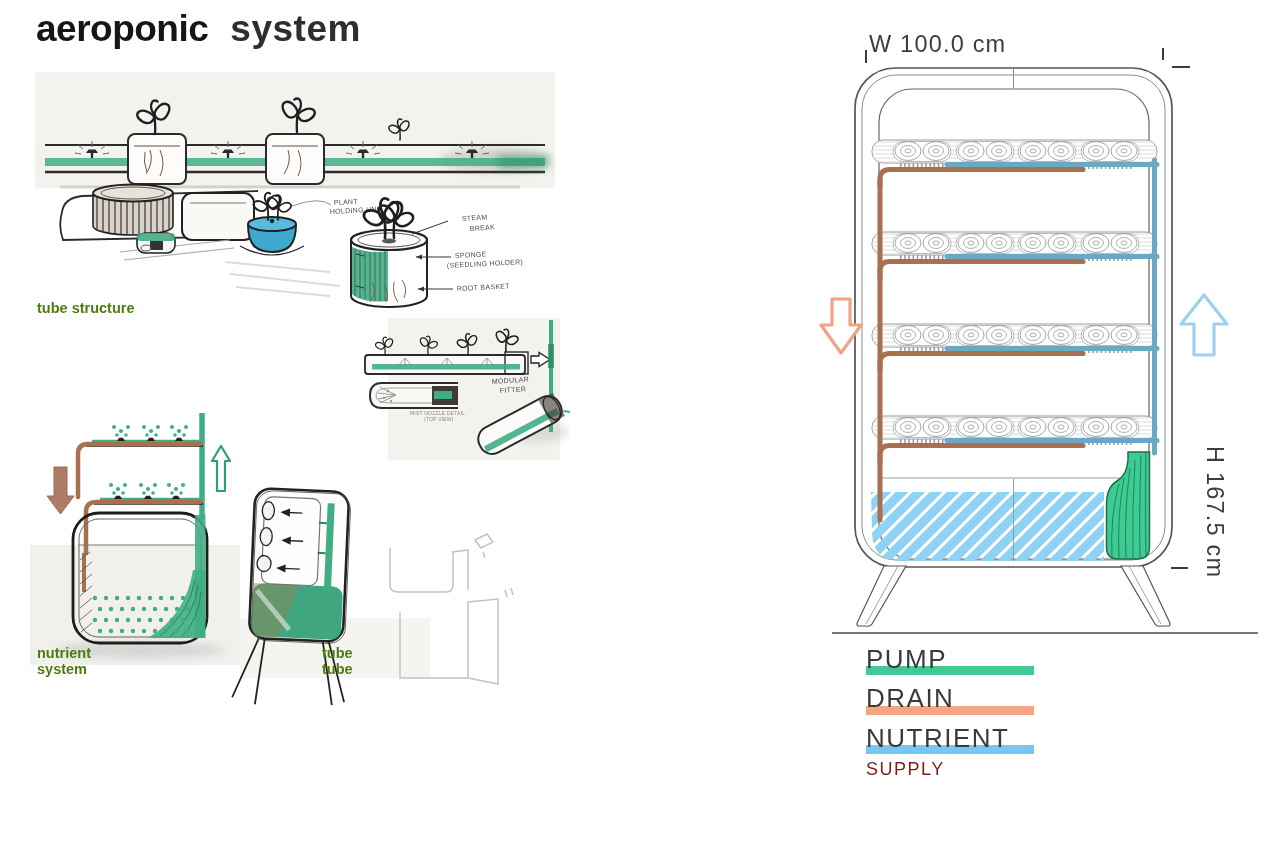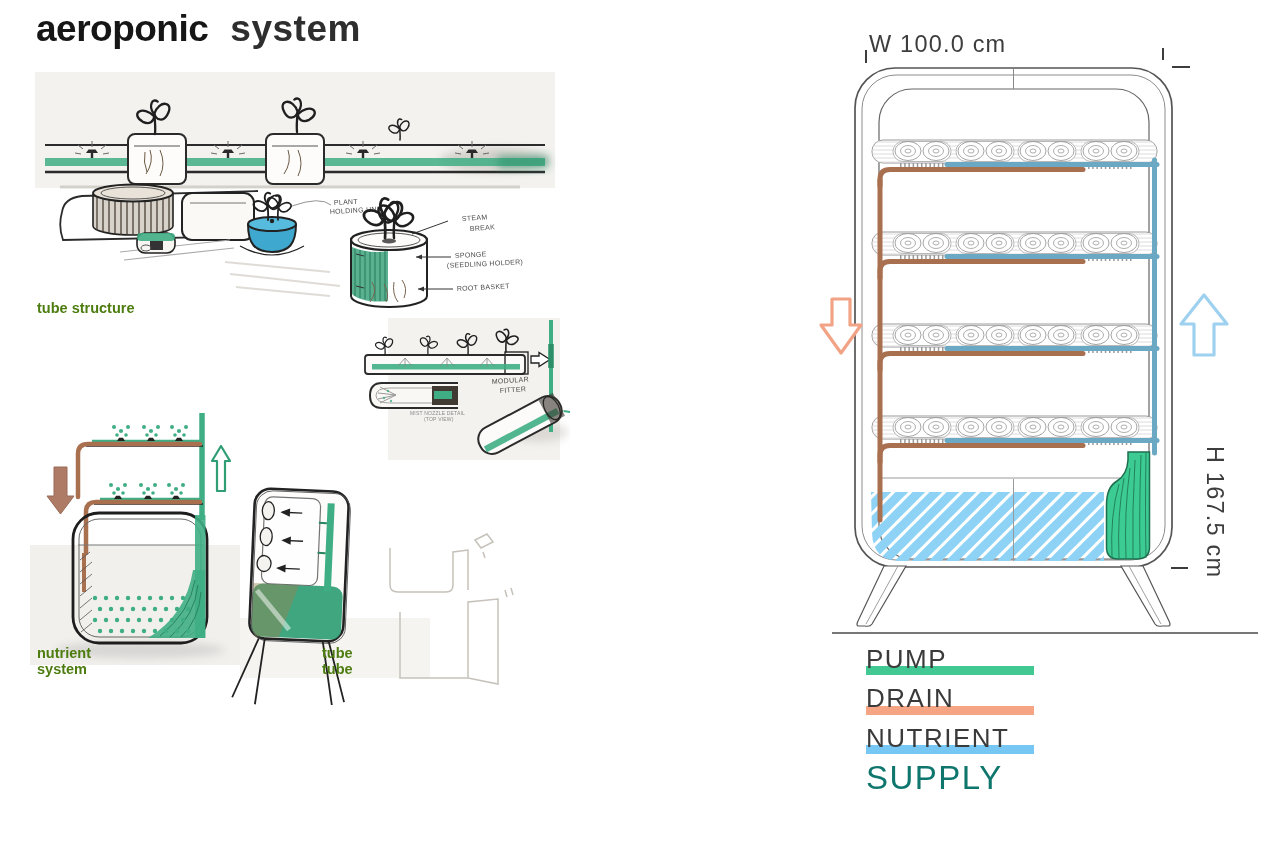--- a/index.html
+++ b/index.html
@@ -12,21 +12,21 @@
   .t-light{font-size:37px;font-weight:700;color:#2e2e2e;margin-left:22px;letter-spacing:0.5px;}
   .sk-label{position:absolute;font-weight:700;font-size:14.5px;color:#4d7c0f;line-height:1.12;}
   .dim{font-size:23.5px;fill:#3d3d3d;letter-spacing:1.2px;font-weight:400;}
   .hand{font-size:7px;fill:#4a4a4a;letter-spacing:0.3px;}
   .hand-tiny{font-size:5px;fill:#8a8a8a;letter-spacing:0.2px;}
   .legend{position:absolute;left:866px;top:646px;}
   .legend-item{margin-bottom:10px;}
   .legend-label{font-size:26px;font-weight:400;letter-spacing:1.5px;color:#3a3a3a;
                 line-height:1.05;position:relative;z-index:2;width:max-content;}
   .legend-bar{width:168px;height:9px;margin-top:-7px;position:relative;z-index:1;}
-  .legend-label2{font-size:33px;font-weight:400;letter-spacing:1.5px;color:#0f766e;margin-top:5px;}
+  .legend-label2{font-size:18px;font-weight:400;letter-spacing:1.5px;color:#7f1d1d;margin-top:5px;}
 </style>
 </head>
 <body>
 
 <div id="stage">
 
   <svg style="left:25px;top:60px" width="545" height="645" viewBox="25 60 545 645">
     <defs>
       <filter id="soft" x="-60%" y="-60%" width="220%" height="220%">
           <feGaussianBlur stdDeviation="4"></feGaussianBlur>

